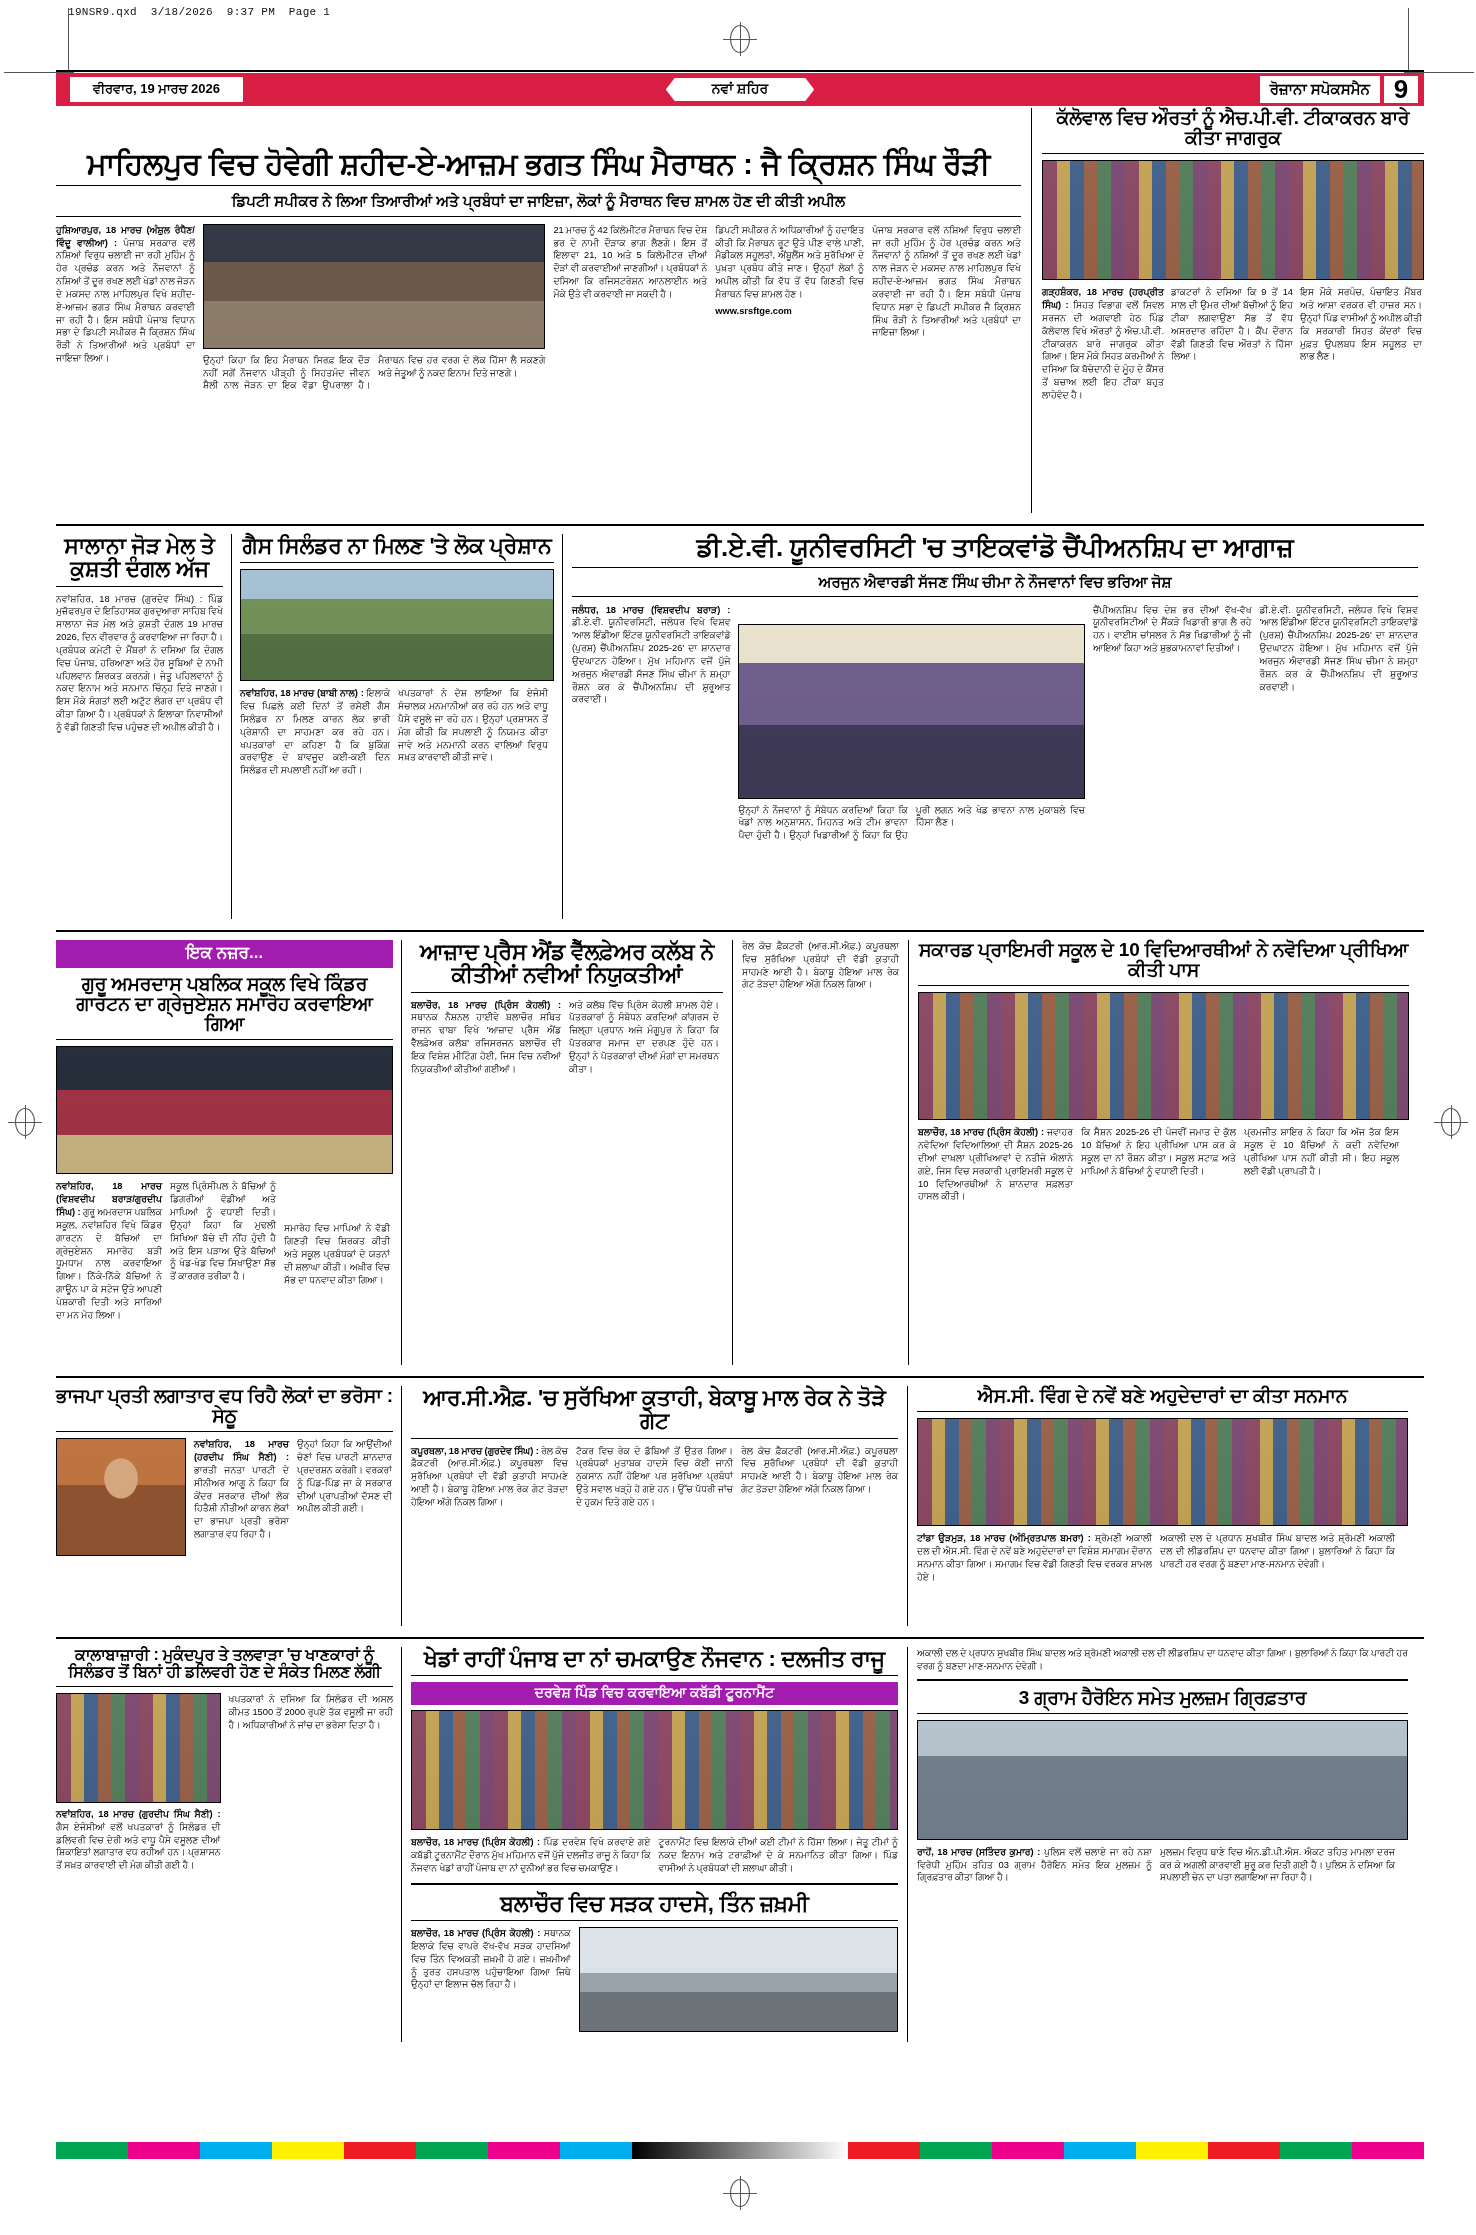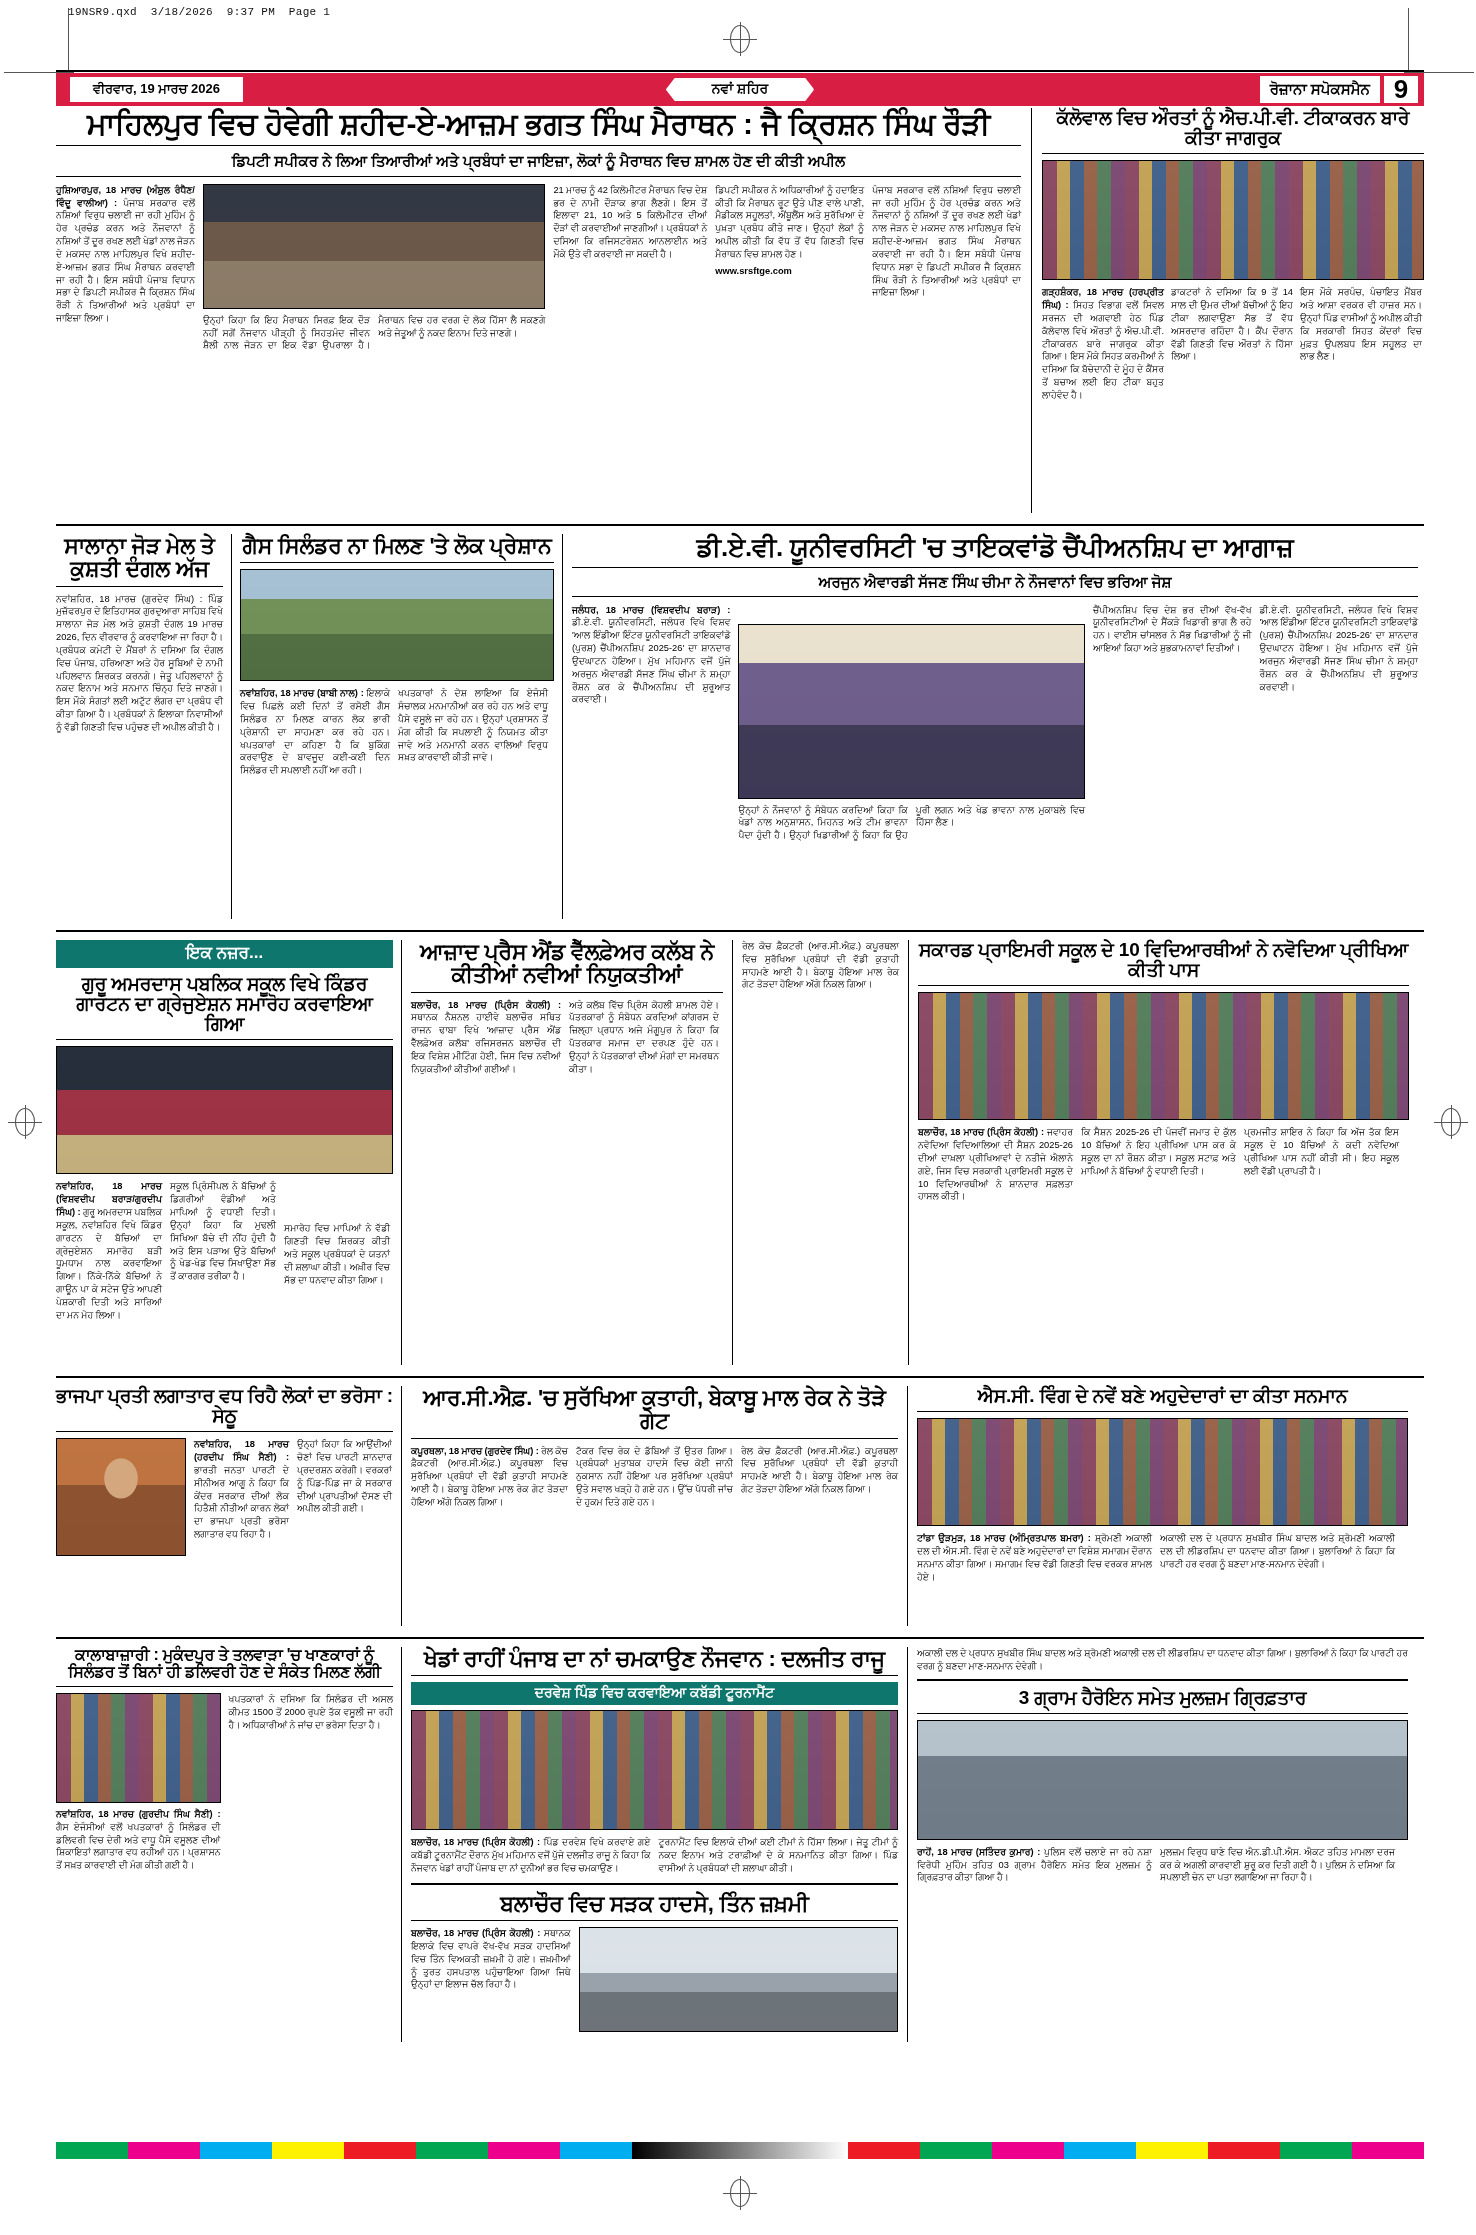--- a/index.html
+++ b/index.html
@@ -150,21 +150,21 @@
     opacity: .9;
   }
   .photo.lamp::after {
     background:
       linear-gradient(#f0e6cf 0 22%, #6d5a8a 22% 58%, #3a3350 58% 100%),
       radial-gradient(circle at 50% 44%, rgba(255,220,120,.85), transparent 26%);
     opacity: .93;
   }
 
   .banner-blue {
-    background: #0f766e; color: #fff; text-align: center;
+    background: #a21caf; color: #fff; text-align: center;
     font-weight: bold; font-size: 17px; padding: 3px 0 5px;
   }
   .banner-blue.sm { font-size: 14px; padding: 2px 0 4px; }
 
   
   .frame { position: absolute; left: 56px; top: 108px; width: 1368px; height: 2010px; }
   .vrule { width: 1px; background: #000; flex: 0 0 1px; }
 
   
   .colorbar {
@@ -207,21 +207,21 @@
     <div class="mast-right">
       <div class="mast-brand">ਰੋਜ਼ਾਨਾ ਸਪੋਕਸਮੈਨ</div>
       <div class="mast-page">9</div>
     </div>
   </div>
 
   <div class="frame">
 
     <div style="display:flex; height:410px;">
 
-      <div style="width:975px; padding-right:10px;">
+      <div style="width:975px; padding-right:10px;margin-top:40px;">
         <div class="hl hl-xxl">ਮਾਹਿਲਪੁਰ ਵਿਚ ਹੋਵੇਗੀ ਸ਼ਹੀਦ-ਏ-ਆਜ਼ਮ ਭਗਤ ਸਿੰਘ ਮੈਰਾਥਨ : ਜੈ ਕ੍ਰਿਸ਼ਨ ਸਿੰਘ ਰੌੜੀ</div>
         <div class="hr-blk" style="margin:5px 0 6px;"></div>
         <div class="subhl">ਡਿਪਟੀ ਸਪੀਕਰ ਨੇ ਲਿਆ ਤਿਆਰੀਆਂ ਅਤੇ ਪ੍ਰਬੰਧਾਂ ਦਾ ਜਾਇਜ਼ਾ, ਲੋਕਾਂ ਨੂੰ ਮੈਰਾਥਨ ਵਿਚ ਸ਼ਾਮਲ ਹੋਣ ਦੀ ਕੀਤੀ ਅਪੀਲ</div>
         <div class="hr-blk" style="margin:6px 0 7px;"></div>
 
         <div style="display:flex; gap:8px;">
           <div style="width:140px;" class="body-col">
             <span class="lede">ਹੁਸ਼ਿਆਰਪੁਰ, 18 ਮਾਰਚ (ਅੰਸ਼ੁਲ ਰੰਧੈਣ/ਵਿੰਦੂ ਵਾਲੀਆ) :</span>
             <span>ਪੰਜਾਬ ਸਰਕਾਰ ਵਲੋਂ ਨਸ਼ਿਆਂ ਵਿਰੁਧ ਚਲਾਈ ਜਾ ਰਹੀ ਮੁਹਿੰਮ ਨੂੰ ਹੋਰ ਪ੍ਰਚੰਡ ਕਰਨ ਅਤੇ ਨੌਜਵਾਨਾਂ ਨੂੰ ਨਸ਼ਿਆਂ ਤੋਂ ਦੂਰ ਰਖਣ ਲਈ ਖੇਡਾਂ ਨਾਲ ਜੋੜਨ ਦੇ ਮਕਸਦ ਨਾਲ ਮਾਹਿਲਪੁਰ ਵਿਖੇ ਸ਼ਹੀਦ-ਏ-ਆਜ਼ਮ ਭਗਤ ਸਿੰਘ ਮੈਰਾਥਨ ਕਰਵਾਈ ਜਾ ਰਹੀ ਹੈ। ਇਸ ਸਬੰਧੀ ਪੰਜਾਬ ਵਿਧਾਨ ਸਭਾ ਦੇ ਡਿਪਟੀ ਸਪੀਕਰ ਜੈ ਕ੍ਰਿਸ਼ਨ ਸਿੰਘ ਰੌੜੀ ਨੇ ਤਿਆਰੀਆਂ ਅਤੇ ਪ੍ਰਬੰਧਾਂ ਦਾ ਜਾਇਜ਼ਾ ਲਿਆ।</span>
           </div>

